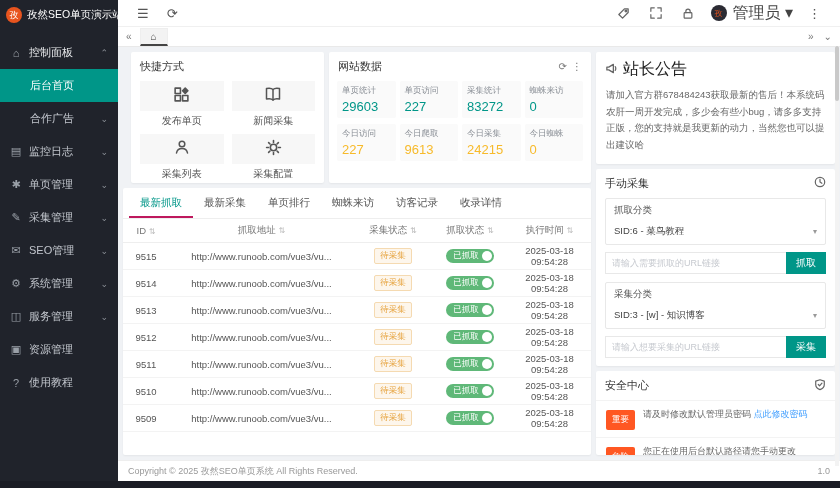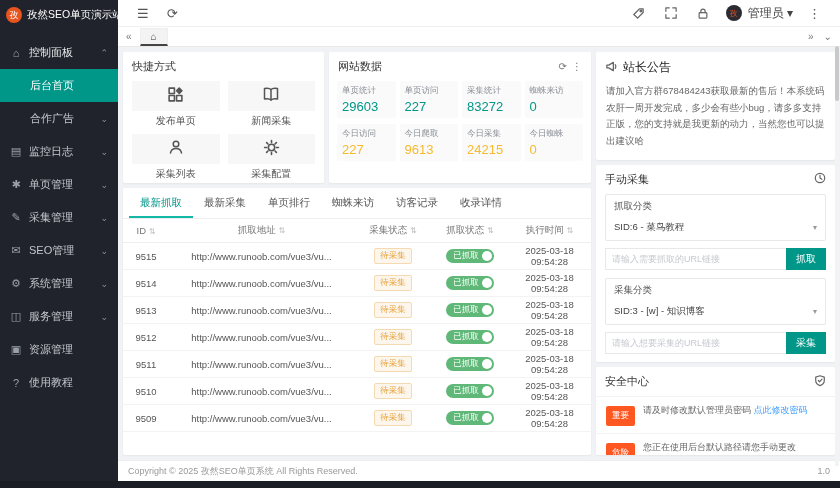--- a/index.html
+++ b/index.html
@@ -18,55 +18,55 @@
   .mi.active { background:#009688; color:#fff; }
   .mi.parent { color:#e8eaec; }
 
   
   .main { flex:1; display:flex; flex-direction:column; min-width:0; }
   .topbar { height:27px; background:#fff; display:flex; align-items:center; padding:0 10px; border-bottom:1px solid #f0f0f0; }
   .tb-ic { font-size:13px; color:#555; padding:0 9px; cursor:pointer; line-height:27px; }
   .tb-right { margin-left:auto; display:flex; align-items:center; gap:2px; }
   .tb-right svg { display:block; }
   .avatar { width:16px; height:16px; border-radius:50%; background:#2b2b33; color:#e8541e; font-size:8px; display:flex; align-items:center; justify-content:center; margin-left:6px; }
-  .admin { font-size:12px; color:#444; padding:0 4px; cursor:pointer; }
+  .admin { font-size:16px; color:#444; padding:0 4px; cursor:pointer; }
   .tabbar { height:20px; background:#fff; border-bottom:1px solid #e9e9e9; display:flex; align-items:center; padding:0 8px; }
   .tab-home { background:#f3f3f3; border:1px solid #eee; border-bottom:2px solid #444; padding:0 10px; height:18px; display:flex; align-items:center; font-size:10px; color:#333; cursor:pointer; }
   .tabbar-right { margin-left:auto; display:flex; gap:10px; }
   .sm-ic { font-size:10px; color:#777; cursor:pointer; }
 
   .content { flex:1; display:flex; gap:5px; padding:5px; overflow:hidden; }
   .panel { background:#fff; border-radius:2px; box-shadow:0 1px 2px rgba(0,0,0,.05); }
   .p-title { font-size:11px; color:#333; padding:7px 9px; display:flex; align-items:center; gap:5px; }
   .p-title .spacer { margin-left:auto; }
 
   .col-left { width:468px; flex:none; display:flex; flex-direction:column; gap:5px; }
   .row-top { display:flex; gap:5px; height:131px; }
 
   
-  .shortcuts { flex:1; }
+  .shortcuts { flex:1;margin-left:8px; }
   .sc-grid { display:grid; grid-template-columns:1fr 1fr; gap:2px 8px; padding:0 9px 6px; }
   .sc-item { text-align:center; cursor:pointer; }
   .sc-box { background:#f7f7f7; height:30px; display:flex; align-items:center; justify-content:center; }
   .sc-label { font-size:10px; color:#555; padding:3px 0 4px; }
 
   
   .stats { width:262px; flex:none; }
   .st-grid { display:grid; grid-template-columns:repeat(4,1fr); gap:4px; padding:0 8px 6px; }
   .st-card { background:#fafafa; padding:4px 5px; border-radius:2px; }
   .st-label { font-size:8.5px; color:#8a8f96; white-space:nowrap; }
   .st-val { font-size:13px; margin-top:2px; }
   .teal .st-val { color:#009688; }
   .amber .st-val { color:#f7ba2a; }
 
   
   .table-panel { flex:1; display:flex; flex-direction:column; overflow:hidden; }
   .tabs { display:flex; gap:0; border-bottom:1px solid #eee; padding:4px 6px 0; }
   .tabx { font-size:10.5px; color:#555; padding:4px 11px 6px; cursor:pointer; }
-  .tabx.active { color:#009688; border-bottom:2px solid #14b8a6; }
+  .tabx.active { color:#009688; border-bottom:2px solid #be185d; }
   table { border-collapse:collapse; width:100%; font-size:9.5px; color:#555; }
   th { font-weight:normal; color:#777; background:#fff; border-bottom:1px solid #eee; padding:5px 4px; }
   td { border-bottom:1px solid #f3f3f3; padding:2px 4px; text-align:center; height:19px; }
   .c-url { text-align:center; color:#555; }
   .sort { color:#bbb; font-size:8px; }
   .badge-wait { display:inline-block; background:#fdf6ec; color:#e6a23c; border:1px solid #f5dab1; border-radius:2px; font-size:8.5px; padding:1px 5px; }
   .pill-done { display:inline-flex; align-items:center; gap:3px; background:#5FB878; color:#fff; border-radius:9px; font-size:8.5px; padding:1px 2px 1px 7px; cursor:pointer; }
   .pill-done i { width:10px; height:10px; background:#fff; border-radius:50%; display:block; }
 
   
@@ -419,21 +419,21 @@
 
               </tbody>
           </table>
 
         </section>
       </div>
 
       <div class="col-right">
 
         <section class="panel">
-          <div class="p-title" style="font-size:12px;color:#222">
+          <div class="p-title" style="font-size:16px;color:#222">
             <span>
               <svg class="ic" width="13" height="13" viewBox="0 0 14 14">
                   <path d="M2 5.5 V8.5 H4 L9 11.5 V2.5 L4 5.5 Z"></path>
                   <path d="M11 5 C11.8 5.8 11.8 8.2 11 9"></path>
                 </svg>
             </span>
             <span>站长公告</span>
           </div>
           <div class="notice-text">请加入官方群678484243获取最新的售后！本系统码农肝一周开发完成，多少会有些小bug，请多多支持正版，您的支持就是我更新的动力，当然您也可以提出建议哈</div>
         </section>

